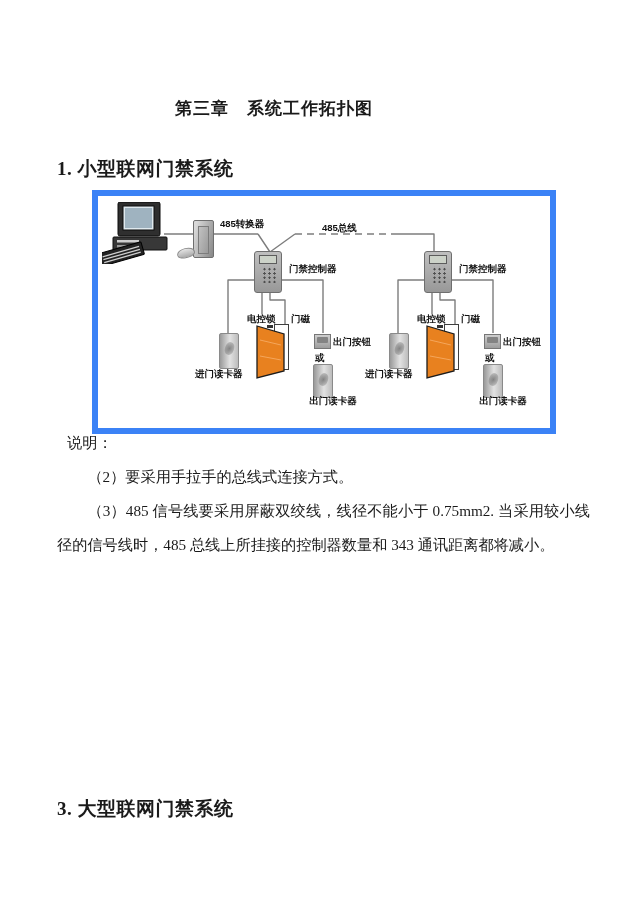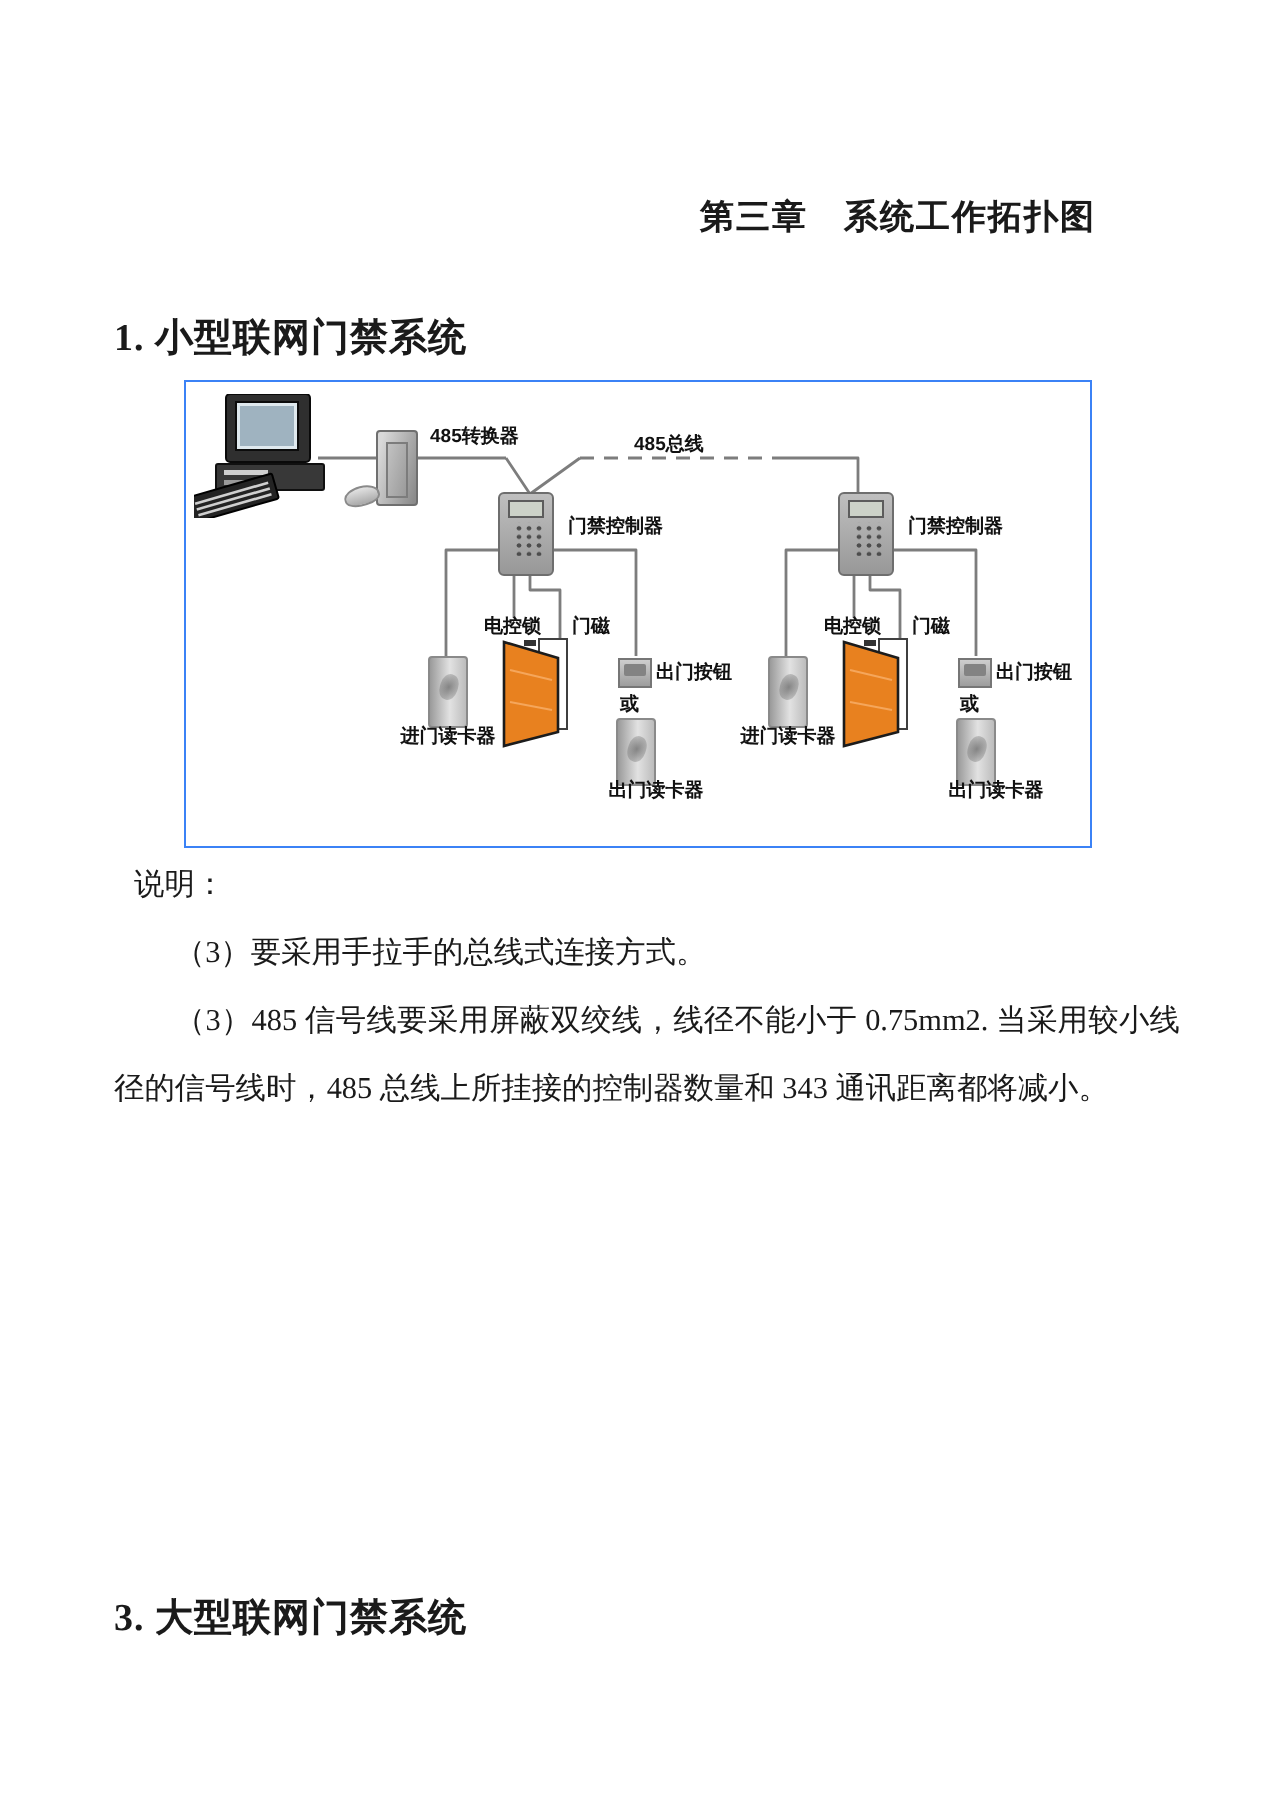--- a/index.html
+++ b/index.html
@@ -1,38 +1,38 @@
 <!DOCTYPE html>
 <html><head>
 <meta charset="utf-8">
 <style>
   html,body{margin:0;padding:0;}
   body{
     width:640px;height:905px;background:#ffffff;position:relative;overflow:hidden;
     font-family:"Liberation Serif","DejaVu Serif",serif;color:#1a1a1a;
   }
   .title{
-    position:absolute;top:97px;left:0;width:548px;text-align:right;
+    position:absolute;top:97px;left:0;width:548px;text-align:center;
     font-size:17px;font-weight:bold;letter-spacing:1px;
   }
   .heading{
     position:absolute;left:57px;font-size:19px;font-weight:bold;letter-spacing:.5px;
   }
   .heading.small{top:156px;}
   .heading.large{top:796px;}
   .notes{
     position:absolute;left:57px;top:426px;width:533px;
     font-size:15.2px;line-height:34px;text-align:justify;
   }
   .notes p{margin:0;text-indent:2em;}
   .notes .notes-label{text-indent:0;margin-left:10px;}
   
   .diagram{
     position:absolute;left:92px;top:190px;width:452px;height:232px;
-    border:1px solid #3b82f6;background:#ffffff;
+    border:6px solid #3b82f6;background:#ffffff;
     font-family:"Liberation Sans","DejaVu Sans",sans-serif;
   }
   .wires{position:absolute;left:0;top:0;}
   .dlabel{
     position:absolute;font-size:9.5px;font-weight:600;color:#111;white-space:nowrap;
     line-height:11px;
   }
   .device{position:absolute;box-sizing:border-box;}
   .computer{left:4px;top:6px;width:72px;height:62px;}
   .converter{
@@ -71,21 +71,21 @@
   .door-frame{left:75px;top:73px;width:15px;height:46px;background:#fff;border:1px solid #3f3f3f;}
   .door{left:57px;top:74px;width:30px;height:54px;}
   .exit-button{
     left:115px;top:83px;width:17px;height:15px;border:1px solid #767676;
     background:linear-gradient(180deg,#cecece,#9d9d9d);
   }
   .exit-button .cap{width:11px;height:6px;margin:2px auto 0;background:#838383;border-radius:1px;}
   .lbl-controller{left:90px;top:12px;}
   .lbl-lock{left:48px;top:62px;}
   .lbl-magnet{left:92px;top:62px;}
-  .lbl-entry{left:-4px;top:117px;width:68px;text-align:center;}
+  .lbl-entry{left:-4px;top:117px;width:68px;text-align:left;}
   .lbl-exitbtn{left:134px;top:85px;}
   .lbl-or{left:116px;top:101px;}
   .lbl-exitreader{left:100px;top:144px;width:68px;text-align:center;}
   .lbl-converter{left:122px;top:22px;}
   .lbl-bus{left:224px;top:26px;text-align:center;}
 </style>
 </head>
 <body>
 
 <div class="title">第三章　系统工作拓扑图</div>
@@ -194,17 +194,17 @@
     <div class="dlabel lbl-or">或</div>
     <div class="device reader exit-reader">
       <div class="smudge"></div>
     </div>
     <div class="dlabel lbl-exitreader">出门读卡器</div>
   </div>
 </div>
 
 <div class="notes">
   <p class="notes-label">说明：</p>
-  <p>（3）要采用手拉手的总线式连接方式。</p>
+  <p>（2）要采用手拉手的总线式连接方式。</p>
   <p>（3）485 信号线要采用屏蔽双绞线，线径不能小于 0.75mm2. 当采用较小线径的信号线时，485 总线上所挂接的控制器数量和 343 通讯距离都将减小。</p>
 </div>
 
 <div class="heading large">3. 大型联网门禁系统</div>
 
 </body></html>

